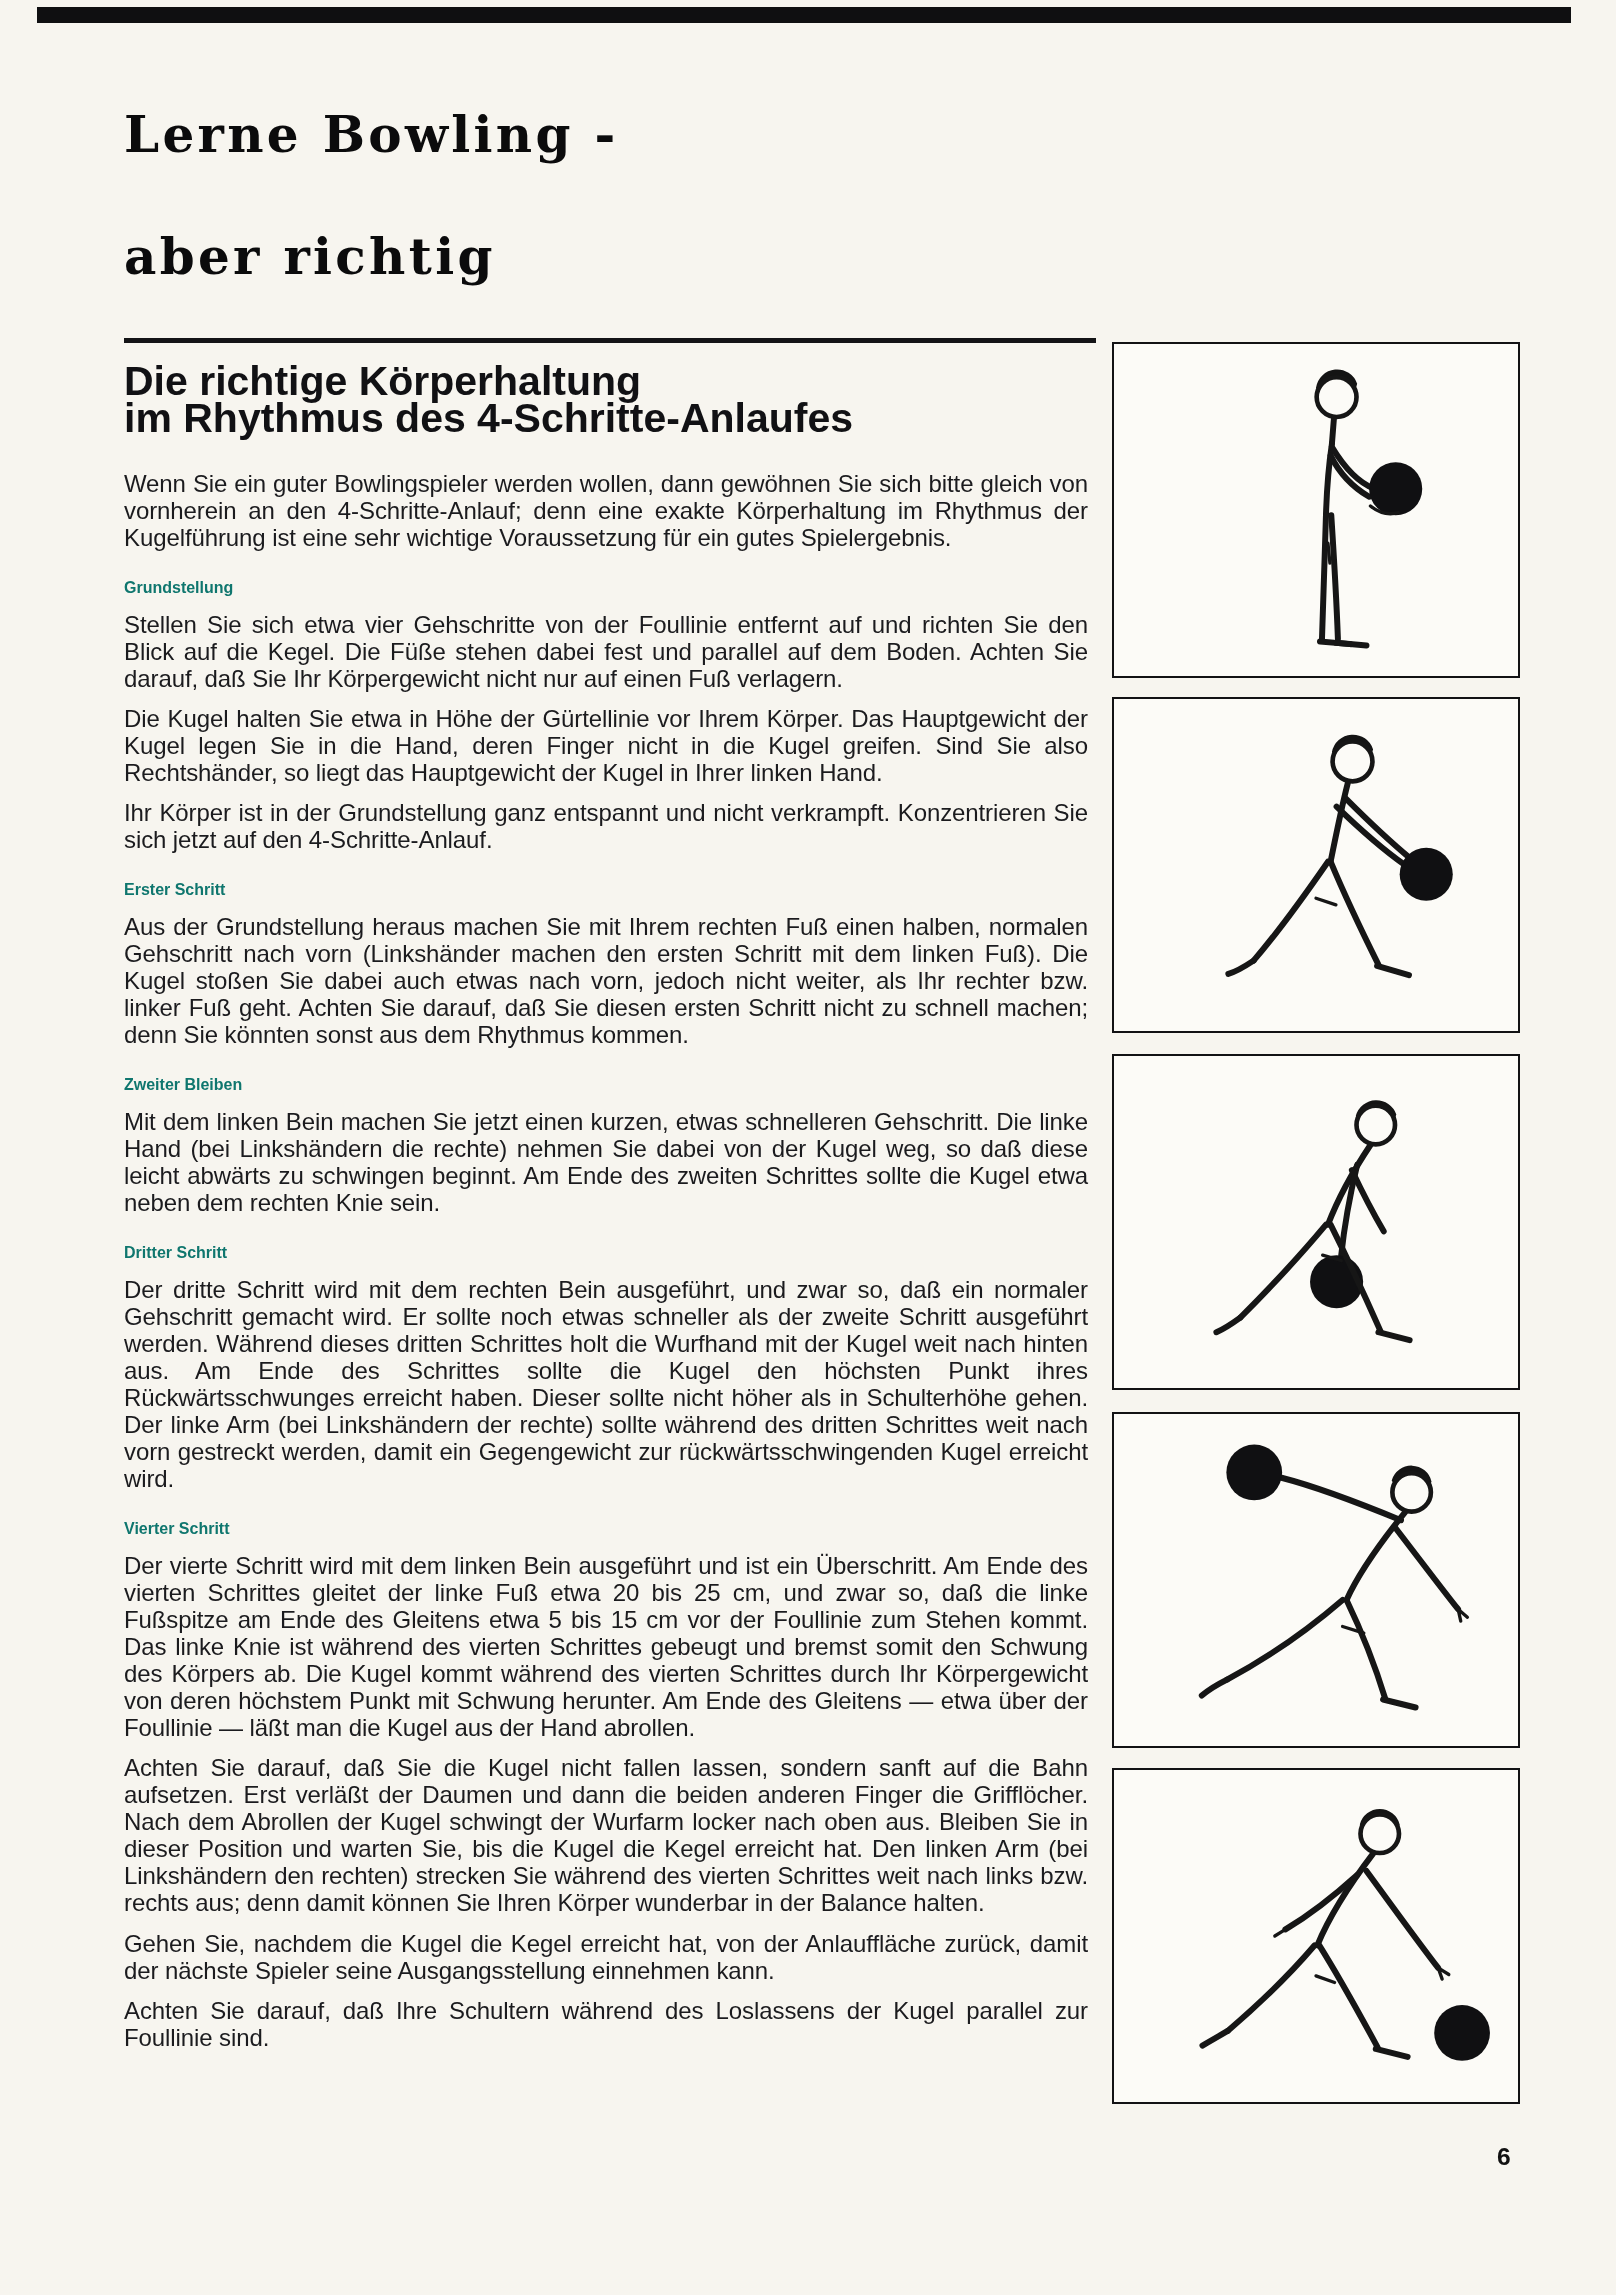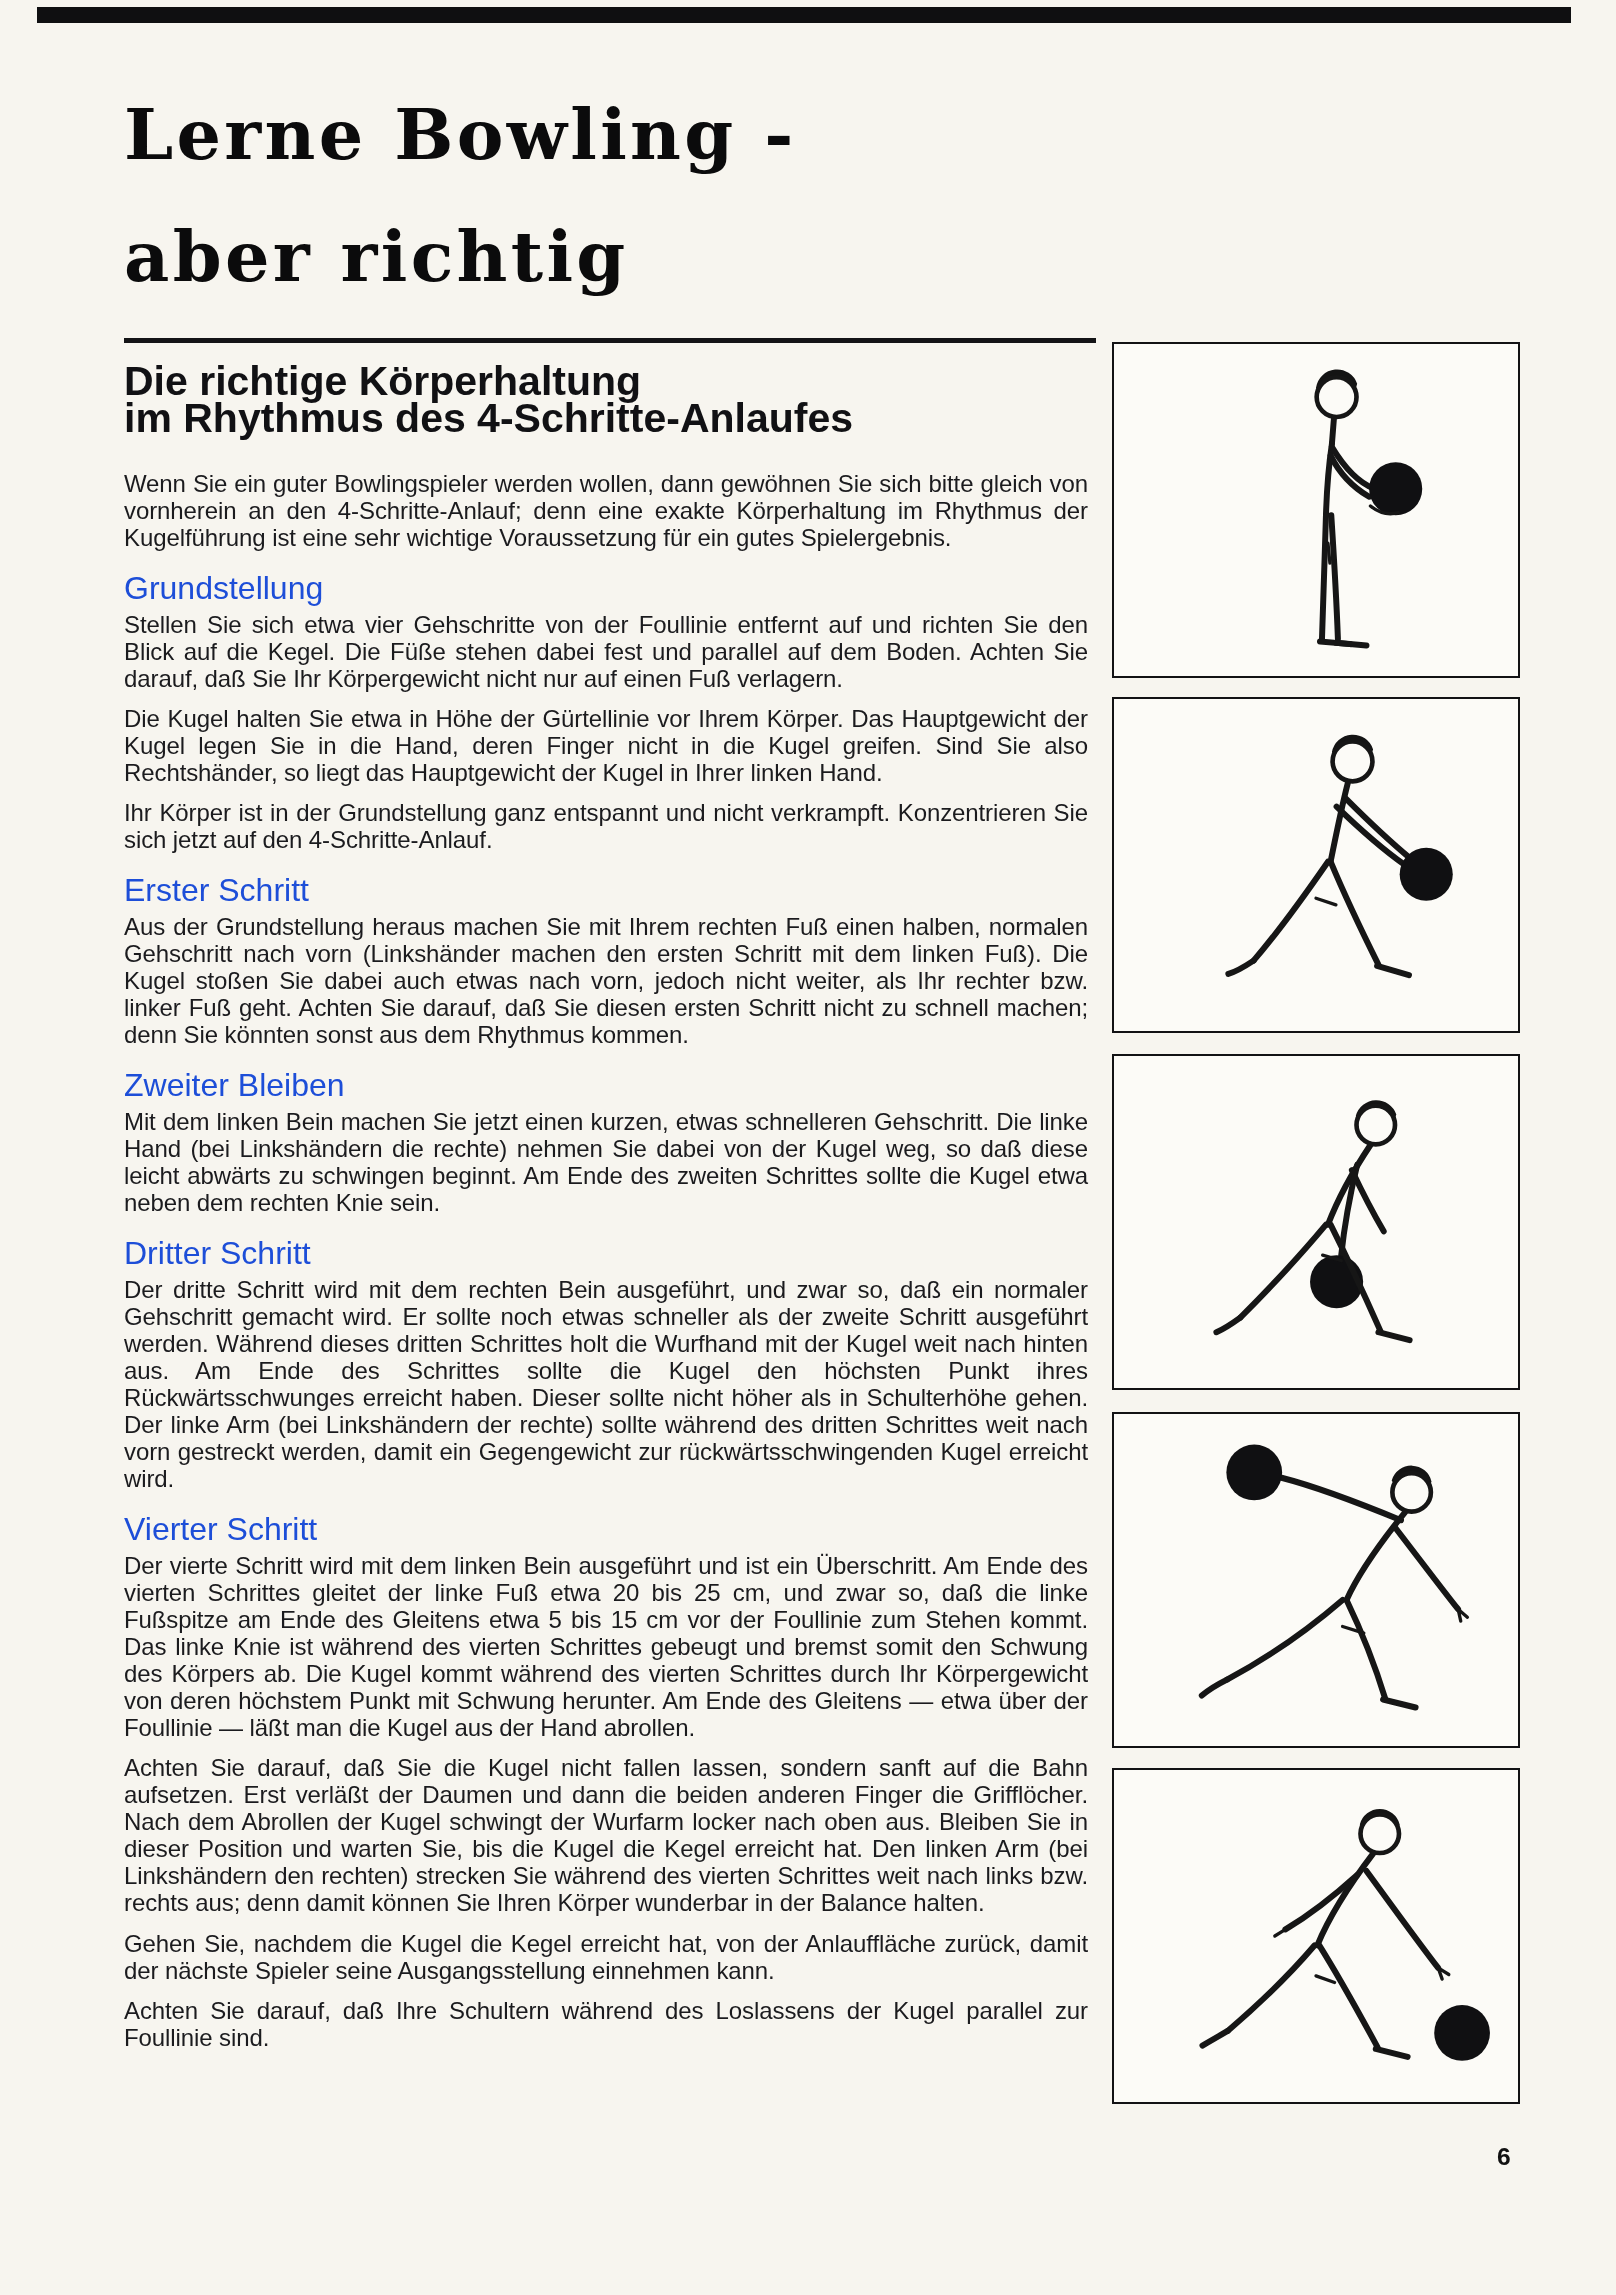--- a/index.html
+++ b/index.html
@@ -11,40 +11,40 @@
     color:#17171a;
     overflow:hidden;
   }
   .top-bar{
     position:absolute;left:37px;top:6.6px;width:1534px;height:16px;
     background:#0f0f11;
   }
   .title{
     position:absolute;left:124px;top:74px;margin:0;
     font-family:"DejaVu Serif",serif;font-weight:bold;
-    font-size:70px;line-height:122px;letter-spacing:3.3px;
+    font-size:50px;line-height:122px;letter-spacing:3.3px;
     color:#0b0b0c;white-space:nowrap;
   }
   .title .t-line{display:block;}
   .title-rule{
     position:absolute;left:124px;top:338px;width:972px;height:4.7px;
     background:#141416;
   }
   .text-col{
     position:absolute;left:124px;top:363px;width:964px;
     text-align:left;
   }
   .article-h{
     margin:0 0 33px 0;
     font-size:41px;line-height:37px;font-weight:bold;color:#111114;
   }
   .article-h .h-line{display:block;}
   .sec-h{
     margin:24px 0 9.3px 0;
-    font-size:32px;line-height:26.6px;font-weight:normal;color:#1d4ed8;
+    font-size:16px;line-height:26.6px;font-weight:bold;color:#0f766e;
   }
   .body-p{
     margin:0 0 13.3px 0;
     font-size:24px;line-height:27px;letter-spacing:-0.1px;
     text-align:justify;color:#1b1b1e;
   }
   .fig-box{
     position:absolute;left:1112px;width:408px;height:336px;
     margin:0;box-sizing:border-box;
     border:2.7px solid #121214;background:#fcfbf7;

